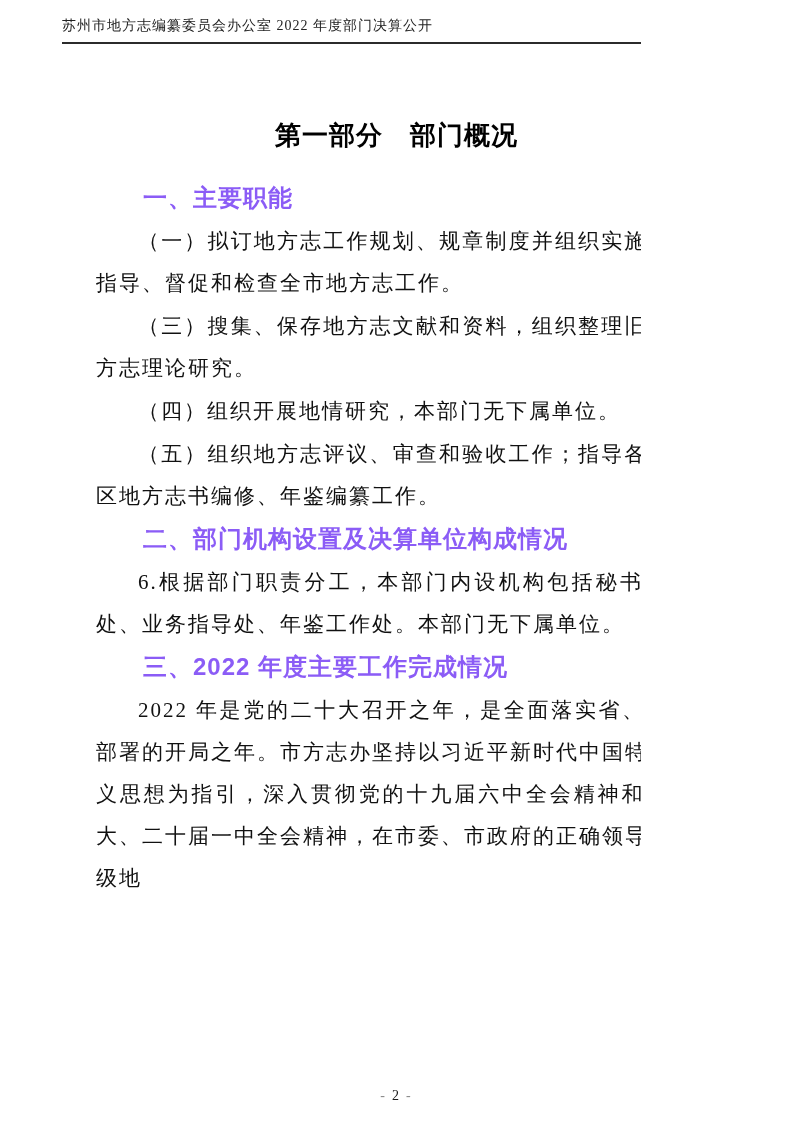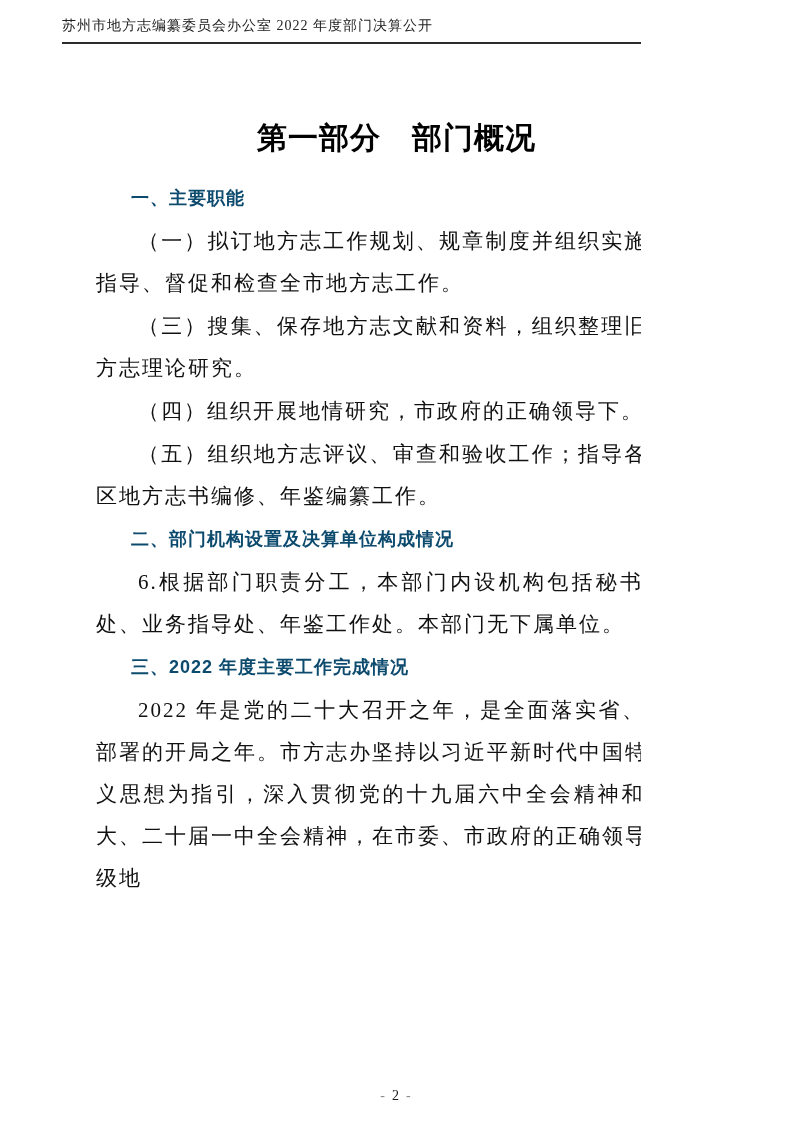--- a/index.html
+++ b/index.html
@@ -32,45 +32,45 @@
     font-family: "Liberation Serif", serif;
   }
   
   .doc-title {
     position: absolute;
     top: 118px;
     left: 0;
     width: 793px;
     margin: 0;
     text-align: center;
-    font-size: 30px;
+    font-size: 26px;
     font-weight: 700;
     letter-spacing: 1px;
     color: #000000;
     font-family: "Liberation Serif", serif;
   }
   
   .content {
     position: absolute;
     top: 177px;
     left: 95px;
     width: 646px;
     font-size: 21px;
     line-height: 42px;
     text-align: justify;
     text-justify: inter-ideograph;
   }
   .section-heading {
     margin: 0;
-    font-size: 18px;
+    font-size: 24px;
     line-height: 42px;
     font-weight: 700;
     text-indent: 2em;
     letter-spacing: 1px;
-    color: #0c4a6e;
+    color: #8b5cf6;
     font-family: "Liberation Sans", sans-serif;
   }
   .para {
     margin: 1px;
     text-indent: 2em;
     letter-spacing: 2px;
     color: #111111;
   }
   
   .page-footer {
@@ -95,21 +95,21 @@
     <span class="header-text">苏州市地方志编纂委员会办公室 2022 年度部门决算公开</span>
   </div>
 
   <h1 class="doc-title">第一部分　部门概况</h1>
 
   <div class="content">
 
     <h2 class="section-heading">一、主要职能</h2>
     <p class="para">（一）拟订地方志工作规划、规章制度并组织实施，组织、指导、督促和检查全市地方志工作。</p>
     <p class="para">（三）搜集、保存地方志文献和资料，组织整理旧志，开展方志理论研究。</p>
-    <p class="para">（四）组织开展地情研究，市政府的正确领导下。</p>
+    <p class="para">（四）组织开展地情研究，本部门无下属单位。</p>
     <p class="para">（五）组织地方志评议、审查和验收工作；指导各县级市、区地方志书编修、年鉴编纂工作。</p>
 
     <h2 class="section-heading">二、部门机构设置及决算单位构成情况</h2>
     <p class="para">6.根据部门职责分工，本部门内设机构包括秘书处、编纂处、业务指导处、年鉴工作处。本部门无下属单位。</p>
 
     <h2 class="section-heading">三、2022 年度主要工作完成情况</h2>
     <p class="para">2022 年是党的二十大召开之年，是全面落实省、市党代会部署的开局之年。市方志办坚持以习近平新时代中国特色社会主义思想为指引，深入贯彻党的十九届六中全会精神和党的二十大、二十届一中全会精神，在市委、市政府的正确领导下，在上级地</p>
 
   </div>
 

